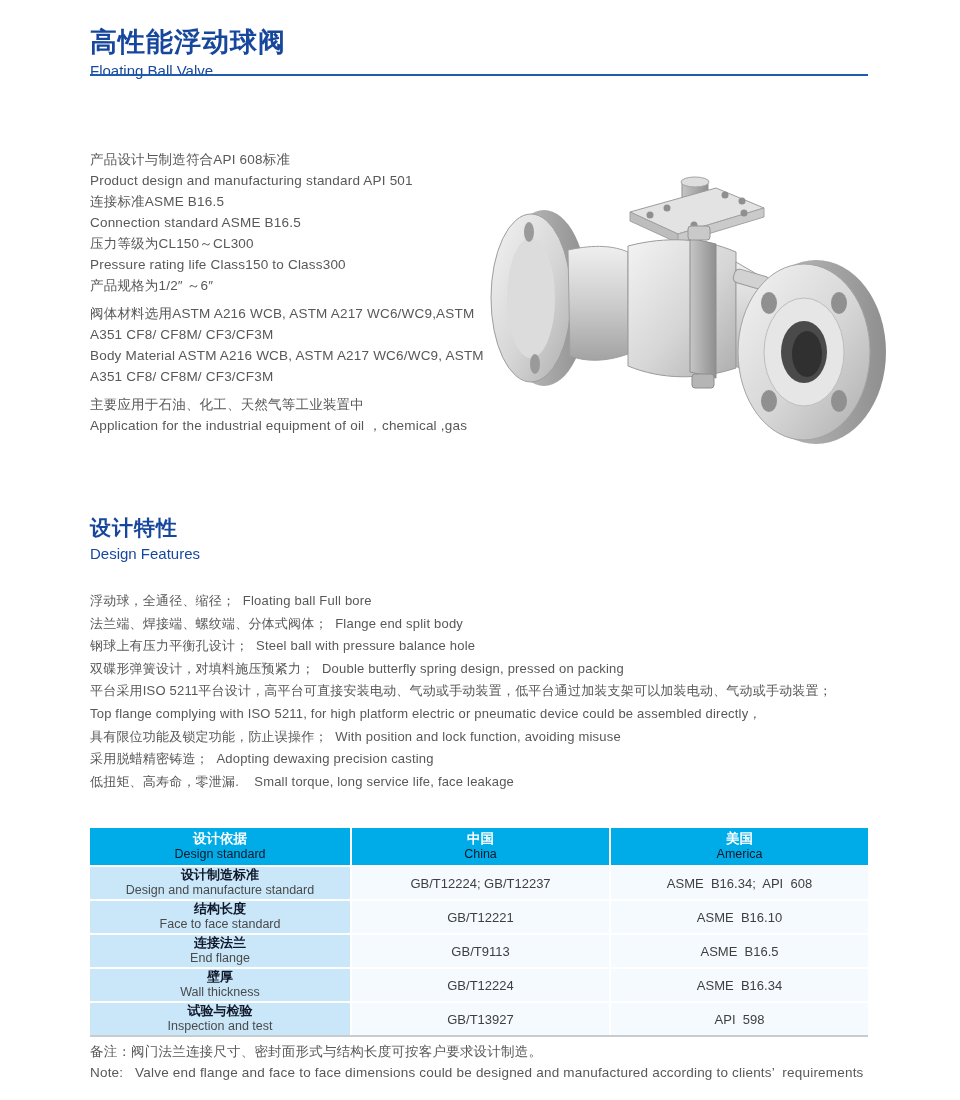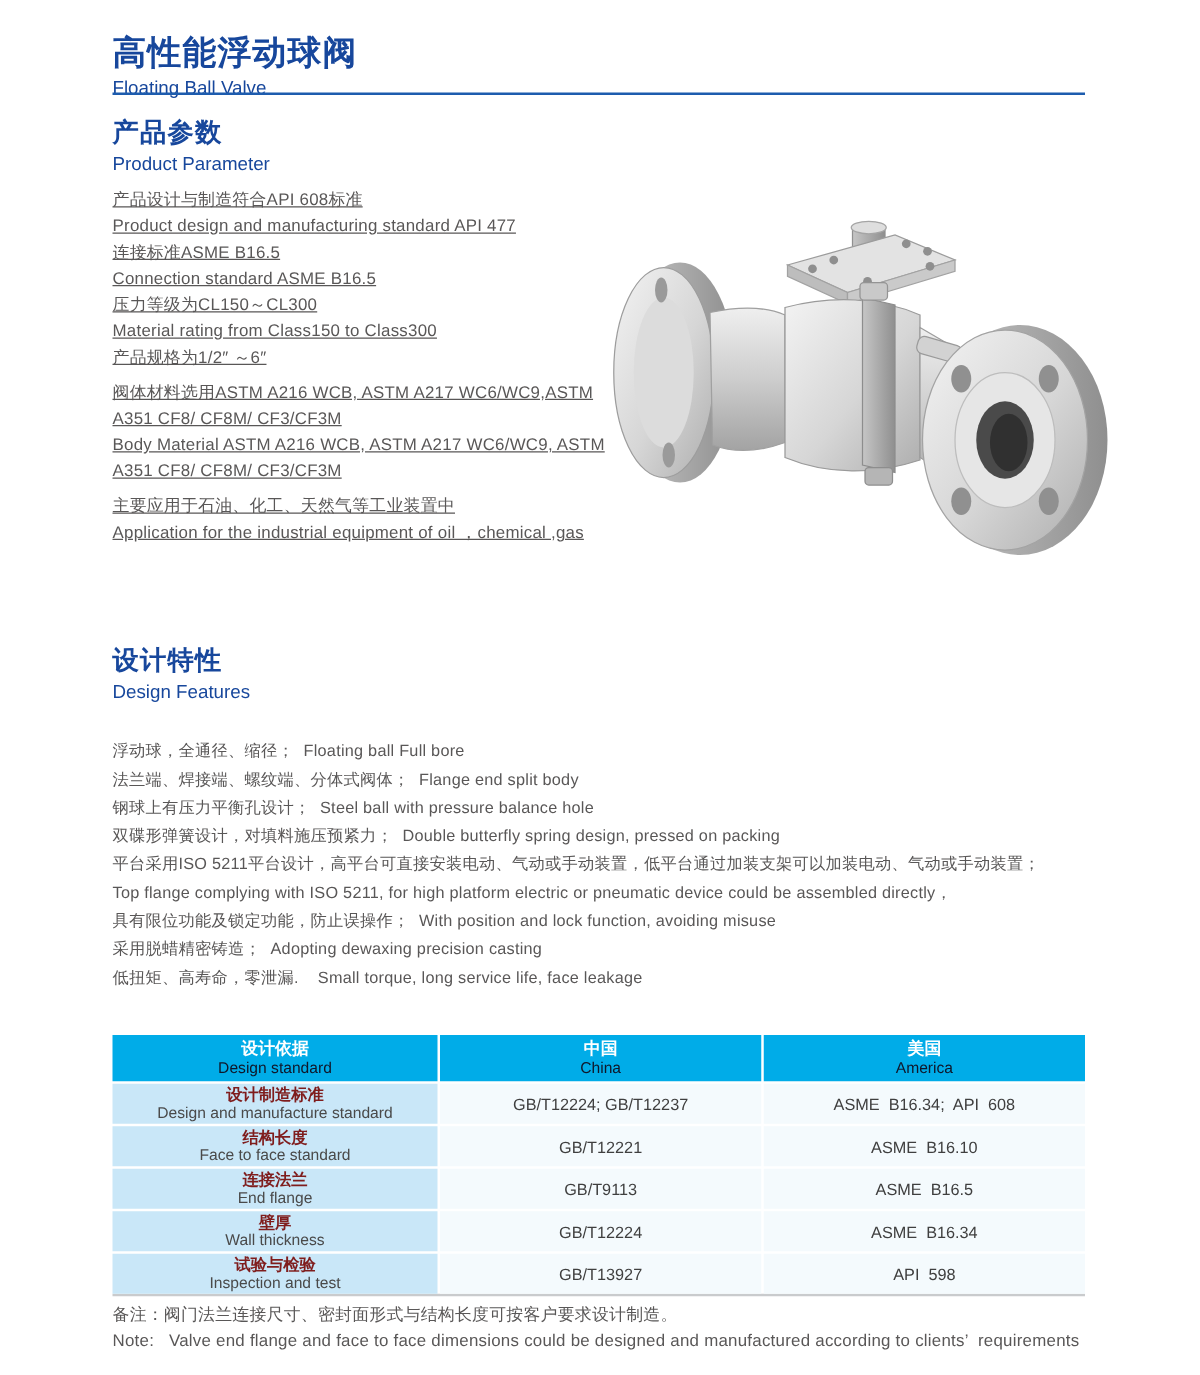--- a/index.html
+++ b/index.html
@@ -15,21 +15,21 @@
   .doc-title-en { font-size:15px; color:#17479c; margin-top:2px; }
   .header-rule { position:absolute; left:90px; top:74px; width:778px; height:2px; background:#1d5cae; }
 
   
   .sec-head-zh { font-size:21px; font-weight:bold; color:#17479c; letter-spacing:1px; }
   .sec-head-en { font-size:15px; color:#17479c; margin-top:3px; }
   .sec-product { position:absolute; left:90px; top:92px; }
   .sec-design  { position:absolute; left:90px; top:514px; }
 
   
-  .pp-list { position:absolute; left:90px; top:149px; width:402px;text-decoration:underline; }
+  .pp-list { position:absolute; left:90px; top:149px; width:402px; }
   .pp-item { margin-bottom:0; }
   .pp-item.spaced { margin-top:7px; }
   .pp-zh, .pp-en { font-size:13.5px; line-height:21px; color:#595757; letter-spacing:.2px; }
 
   
   .valve-wrap { position:absolute; left:478px; top:168px; width:415px; height:300px; }
 
   
   .df-lines { position:absolute; left:90px; top:590px; width:790px; }
   .df-line { font-size:13px; line-height:22.6px; color:#595757; white-space:pre; letter-spacing:.2px; }
@@ -38,56 +38,52 @@
   .std-table {
     position:absolute; left:90px; top:828px; width:778px;
     display:grid; grid-template-columns:260px 257px 257px; gap:2px;
     background:#ffffff; border-bottom:2px solid #c9cbcd;
   }
   .cell { display:flex; flex-direction:column; justify-content:center; align-items:center; text-align:center; }
   .cell-head { background:#00ace8; height:37px; }
   .cell-head .t-zh { color:#ffffff; font-size:13.5px; line-height:16px;font-weight:bold; }
   .cell-head .t-en { color:#0f172a; font-size:12.5px; line-height:15px;text-align:center; }
   .cell-name { background:#c9e7f8; height:32px; }
-  .cell-name .t-zh { color:#7f1d1d; font-size:13px; font-weight:bold; line-height:15px; }
+  .cell-name .t-zh { color:#0f172a; font-size:13px; font-weight:bold; line-height:15px;font-family:Liberation Mono, monospace; }
   .cell-name .t-en { color:#4a4a4a; font-size:12.5px; line-height:15px; }
   .cell-val { background:#f4fafd; height:32px; font-size:13px; color:#3f3f3f; white-space:pre; }
 
   
   .note-block { position:absolute; left:90px; top:1042px; width:800px; }
   .note-zh, .note-en { font-size:13.5px; line-height:20.5px; color:#595757; letter-spacing:.2px; white-space:pre; }
 </style>
 </head>
 <body>
 
 <div class="page">
 
   <div class="doc-header">
     <div class="doc-title-zh">高性能浮动球阀</div>
     <div class="doc-title-en">Floating Ball Valve</div>
   </div>
   <div class="header-rule"></div>
 
-  <div class="sec-product">
-    <div class="sec-head-zh">产品参数</div>
-    <div class="sec-head-en">Product Parameter</div>
-  </div>
 
   <div class="pp-list">
     <div class="pp-item">
       <div class="pp-zh">产品设计与制造符合API 608标准</div>
-      <div class="pp-en">Product design and manufacturing standard API 477</div>
+      <div class="pp-en">Product design and manufacturing standard API 501</div>
     </div>
     <div class="pp-item">
       <div class="pp-zh">连接标准ASME B16.5</div>
       <div class="pp-en">Connection standard ASME B16.5</div>
     </div>
     <div class="pp-item">
       <div class="pp-zh">压力等级为CL150～CL300</div>
-      <div class="pp-en">Material rating from Class150 to Class300</div>
+      <div class="pp-en">Pressure rating life Class150 to Class300</div>
     </div>
     <div class="pp-item">
       <div class="pp-zh">产品规格为1/2″ ～6″</div>
     </div>
     <div class="pp-item spaced">
       <div class="pp-zh">阀体材料选用ASTM A216 WCB, ASTM A217 WC6/WC9,ASTM A351 CF8/ CF8M/ CF3/CF3M</div>
       <div class="pp-en">Body Material ASTM A216 WCB, ASTM A217 WC6/WC9, ASTM A351 CF8/ CF8M/ CF3/CF3M</div>
     </div>
     <div class="pp-item spaced">
       <div class="pp-zh">主要应用于石油、化工、天然气等工业装置中</div>

